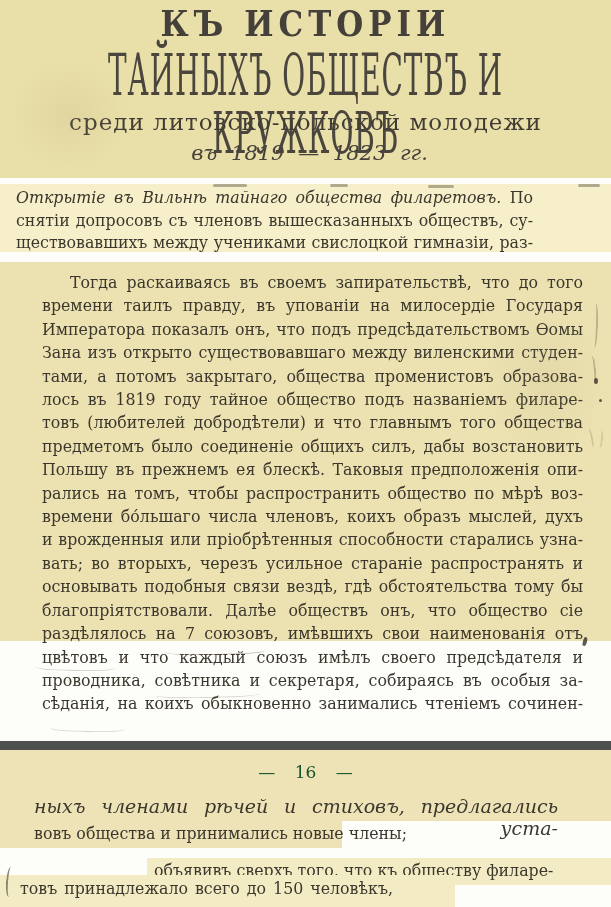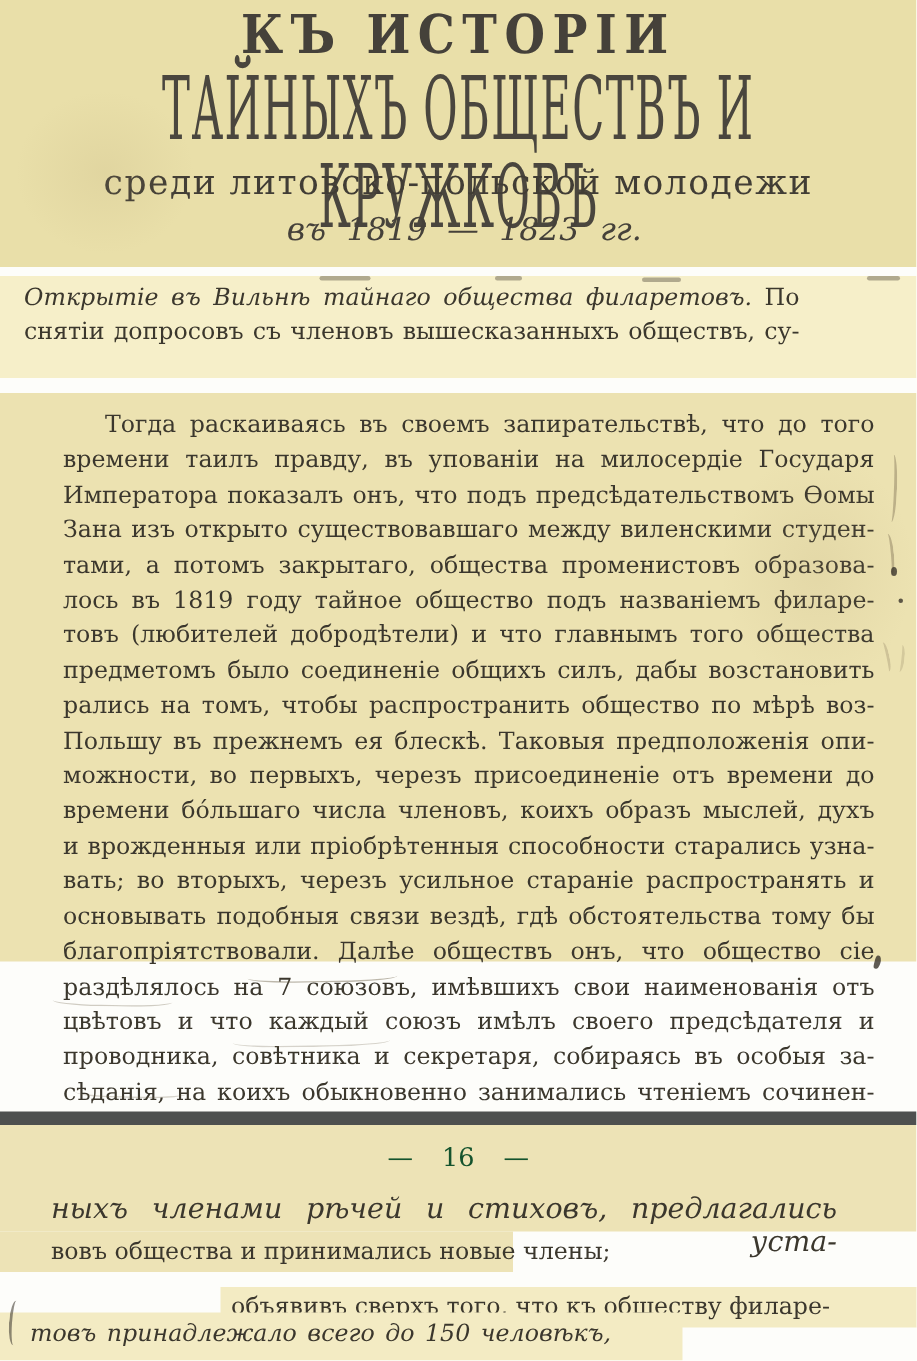--- a/index.html
+++ b/index.html
@@ -40,21 +40,21 @@
   .pageno{position:absolute;top:12px;left:0;width:100%;text-align:center;
       font-size:17px;word-spacing:14px;color:#14532d;}
   .fline1{position:absolute;top:45px;left:34px;right:53px;
       font-size:19px;text-align:justify;text-align-last:justify;font-style:italic;}
   .strip{position:absolute;box-sizing:border-box;font-size:15.8px;white-space:nowrap;}
   #strip1{top:821px;left:0;width:342px;height:27px;background:var(--paper_footer,#ede3b6);
       padding:3px 0 0 34px;}
   #strip2{top:858px;left:147px;width:556px;height:27px;background:var(--strip_light,#f3ebc3);
       padding:3px 0 0 7px;}
   #strip3{top:875px;left:0;width:455px;height:32px;background:var(--strip_light,#f3ebc3);
-      padding:4px 0 0 20px;word-spacing:2px;font-style:italic;}
+      padding:4px 0 0 20px;word-spacing:2px;}
   
   .art{position:absolute;pointer-events:none;}
   .remnant{height:3px;background:rgba(90,85,68,.45);border-radius:2px;}
   .pline{border-bottom:1.5px solid rgba(110,100,75,.45);border-radius:40%;}
   .vline{border-right:2px solid rgba(140,125,95,.5);border-radius:50%;}
   .dot{background:rgba(55,50,42,.8);border-radius:50%;}
   .stain{background:radial-gradient(ellipse at center,rgba(175,155,105,.14),rgba(175,155,105,0) 70%);}
 </style>
 </head>
 <body>
@@ -66,34 +66,34 @@
     <div class="t2">
       <span>ТАЙНЫХЪ ОБЩЕСТВЪ И КРУЖКОВЪ</span>
     </div>
     <div class="t3">среди литовско-польской молодежи</div>
     <div class="t4">въ 1819 — 1823 гг.</div>
   </div>
 
   <div class="block" id="blockB">
     <div class="ln"><span class="ital">Открытіе въ Вильнѣ тайнаго общества филаретовъ.</span><span> По</span></div>
     <div class="ln">снятіи допросовъ съ членовъ вышесказанныхъ обществъ, су-</div>
+    <div class="ln">ществовавшихъ между учениками свислоцкой гимназіи, раз-</div>
   </div>
 
   <div class="block" id="blockC">
     <div class="ln indent">Тогда раскаиваясь въ своемъ запирательствѣ, что до того</div>
     <div class="ln">времени таилъ правду, въ упованіи на милосердіе Государя</div>
     <div class="ln">Императора показалъ онъ, что подъ предсѣдательствомъ Ѳомы</div>
     <div class="ln">Зана изъ открыто существовавшаго между виленскими студен-</div>
     <div class="ln">тами, а потомъ закрытаго, общества променистовъ образова-</div>
     <div class="ln">лось въ 1819 году тайное общество подъ названіемъ филаре-</div>
     <div class="ln">товъ (любителей добродѣтели) и что главнымъ того общества</div>
     <div class="ln">предметомъ было соединеніе общихъ силъ, дабы возстановить</div>
+    <div class="ln">Польшу въ прежнемъ ея блескѣ. Таковыя предположенія опи-</div>
     <div class="ln">рались на томъ, чтобы распространить общество по мѣрѣ воз-</div>
-    <div class="ln">Польшу въ прежнемъ ея блескѣ. Таковыя предположенія опи-</div>
-    <div class="ln">можности, во первыхъ, черезъ присоединеніе отъ времени до</div>
     <div class="ln">времени бо́льшаго числа членовъ, коихъ образъ мыслей, духъ</div>
     <div class="ln">и врожденныя или пріобрѣтенныя способности старались узна-</div>
     <div class="ln">вать; во вторыхъ, черезъ усильное стараніе распространять и</div>
     <div class="ln">основывать подобныя связи вездѣ, гдѣ обстоятельства тому бы</div>
     <div class="ln">благопріятствовали. Далѣе обществъ онъ, что общество сіе</div>
     <div class="ln">раздѣлялось на 7 союзовъ, имѣвшихъ свои наименованія отъ</div>
     <div class="ln">цвѣтовъ и что каждый союзъ имѣлъ своего предсѣдателя и</div>
     <div class="ln">проводника, совѣтника и секретаря, собираясь въ особыя за-</div>
     <div class="ln">сѣданія, на коихъ обыкновенно занимались чтеніемъ сочинен-</div>
   </div>

